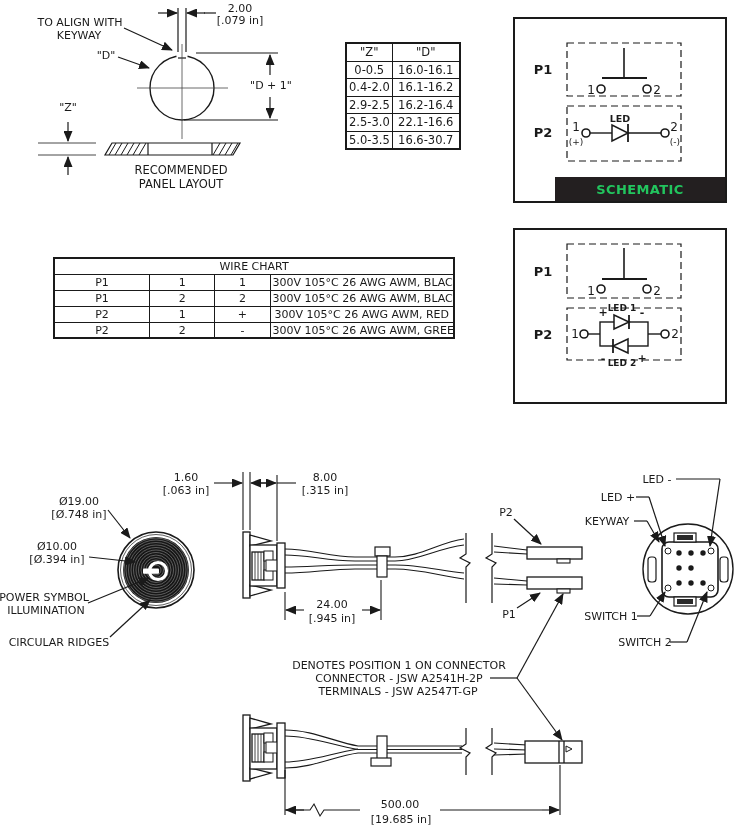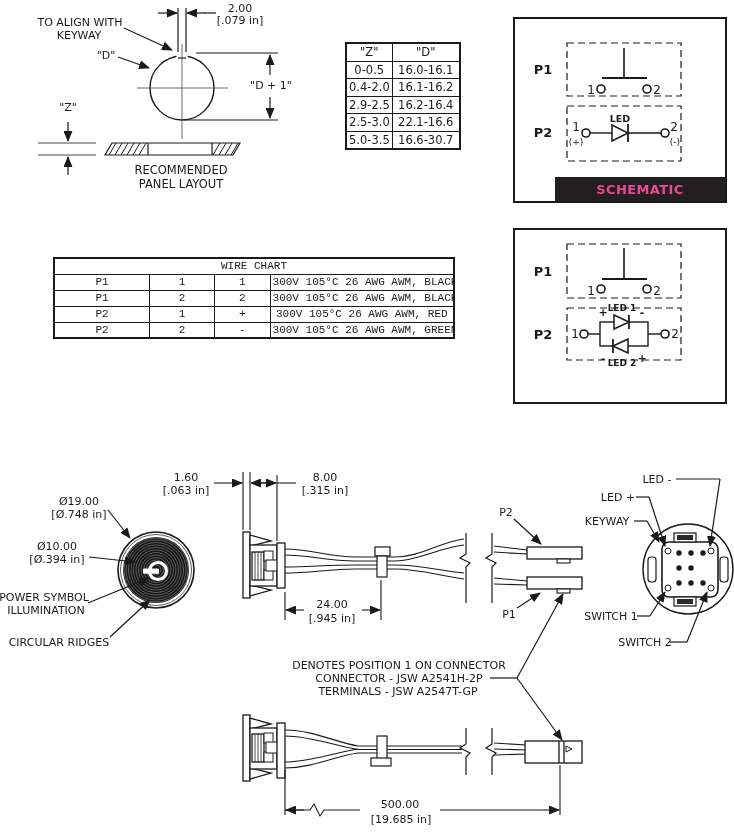--- a/index.html
+++ b/index.html
@@ -7,26 +7,26 @@
        font-family:"DejaVu Sans","Liberation Sans",sans-serif;color:#1a1a1a;}
   .abs{position:absolute;}
   svg text{fill:#1a1a1a;font-family:"DejaVu Sans","Liberation Sans",sans-serif;}
   
   table.dwg{border-collapse:collapse;table-layout:fixed;background:#fff;}
   table.dwg td,table.dwg th{border:1px solid #1a1a1a;text-align:center;
       padding:0 2px;font-weight:400;white-space:nowrap;overflow:hidden;}
   #zd-table{left:345px;top:42px;width:116px;font-size:11.5px;}
   #zd-table td{height:16.5px;}
   #zd-table{border:2px solid #1a1a1a;}
-  #wire-table{left:53px;top:257px;width:402px;font-size:11px;border:2px solid #1a1a1a;font-family:Liberation Mono, monospace;}
+  #wire-table{left:53px;top:257px;width:402px;font-size:11px;border:2px solid #1a1a1a;}
   #wire-table td{height:14.9px;}
   
   .schbox{border:2px solid #1a1a1a;background:#fff;display:flex;flex-direction:column;}
   .schbody{flex:1;position:relative;}
-  .schtitle{height:26px;background:#231f20;color:#ec4899;display:flex;align-items:center;
+  .schtitle{height:26px;background:#231f20;color:#22c55e;display:flex;align-items:center;
       justify-content:center;font-weight:700;font-size:13px;letter-spacing:.4px;margin-left:40px;}
 </style>
 </head>
 <body>
 
 <svg class="abs" style="left:0;top:0" width="340" height="215" viewBox="0 0 340 215">
   <defs>
     <marker id="arrT" markerUnits="userSpaceOnUse" markerWidth="11" markerHeight="9" refX="10" refY="4.5" orient="auto">
         <path d="M0,0 L11,4.5 L0,9 Z" fill="#1a1a1a"></path>
       </marker>

